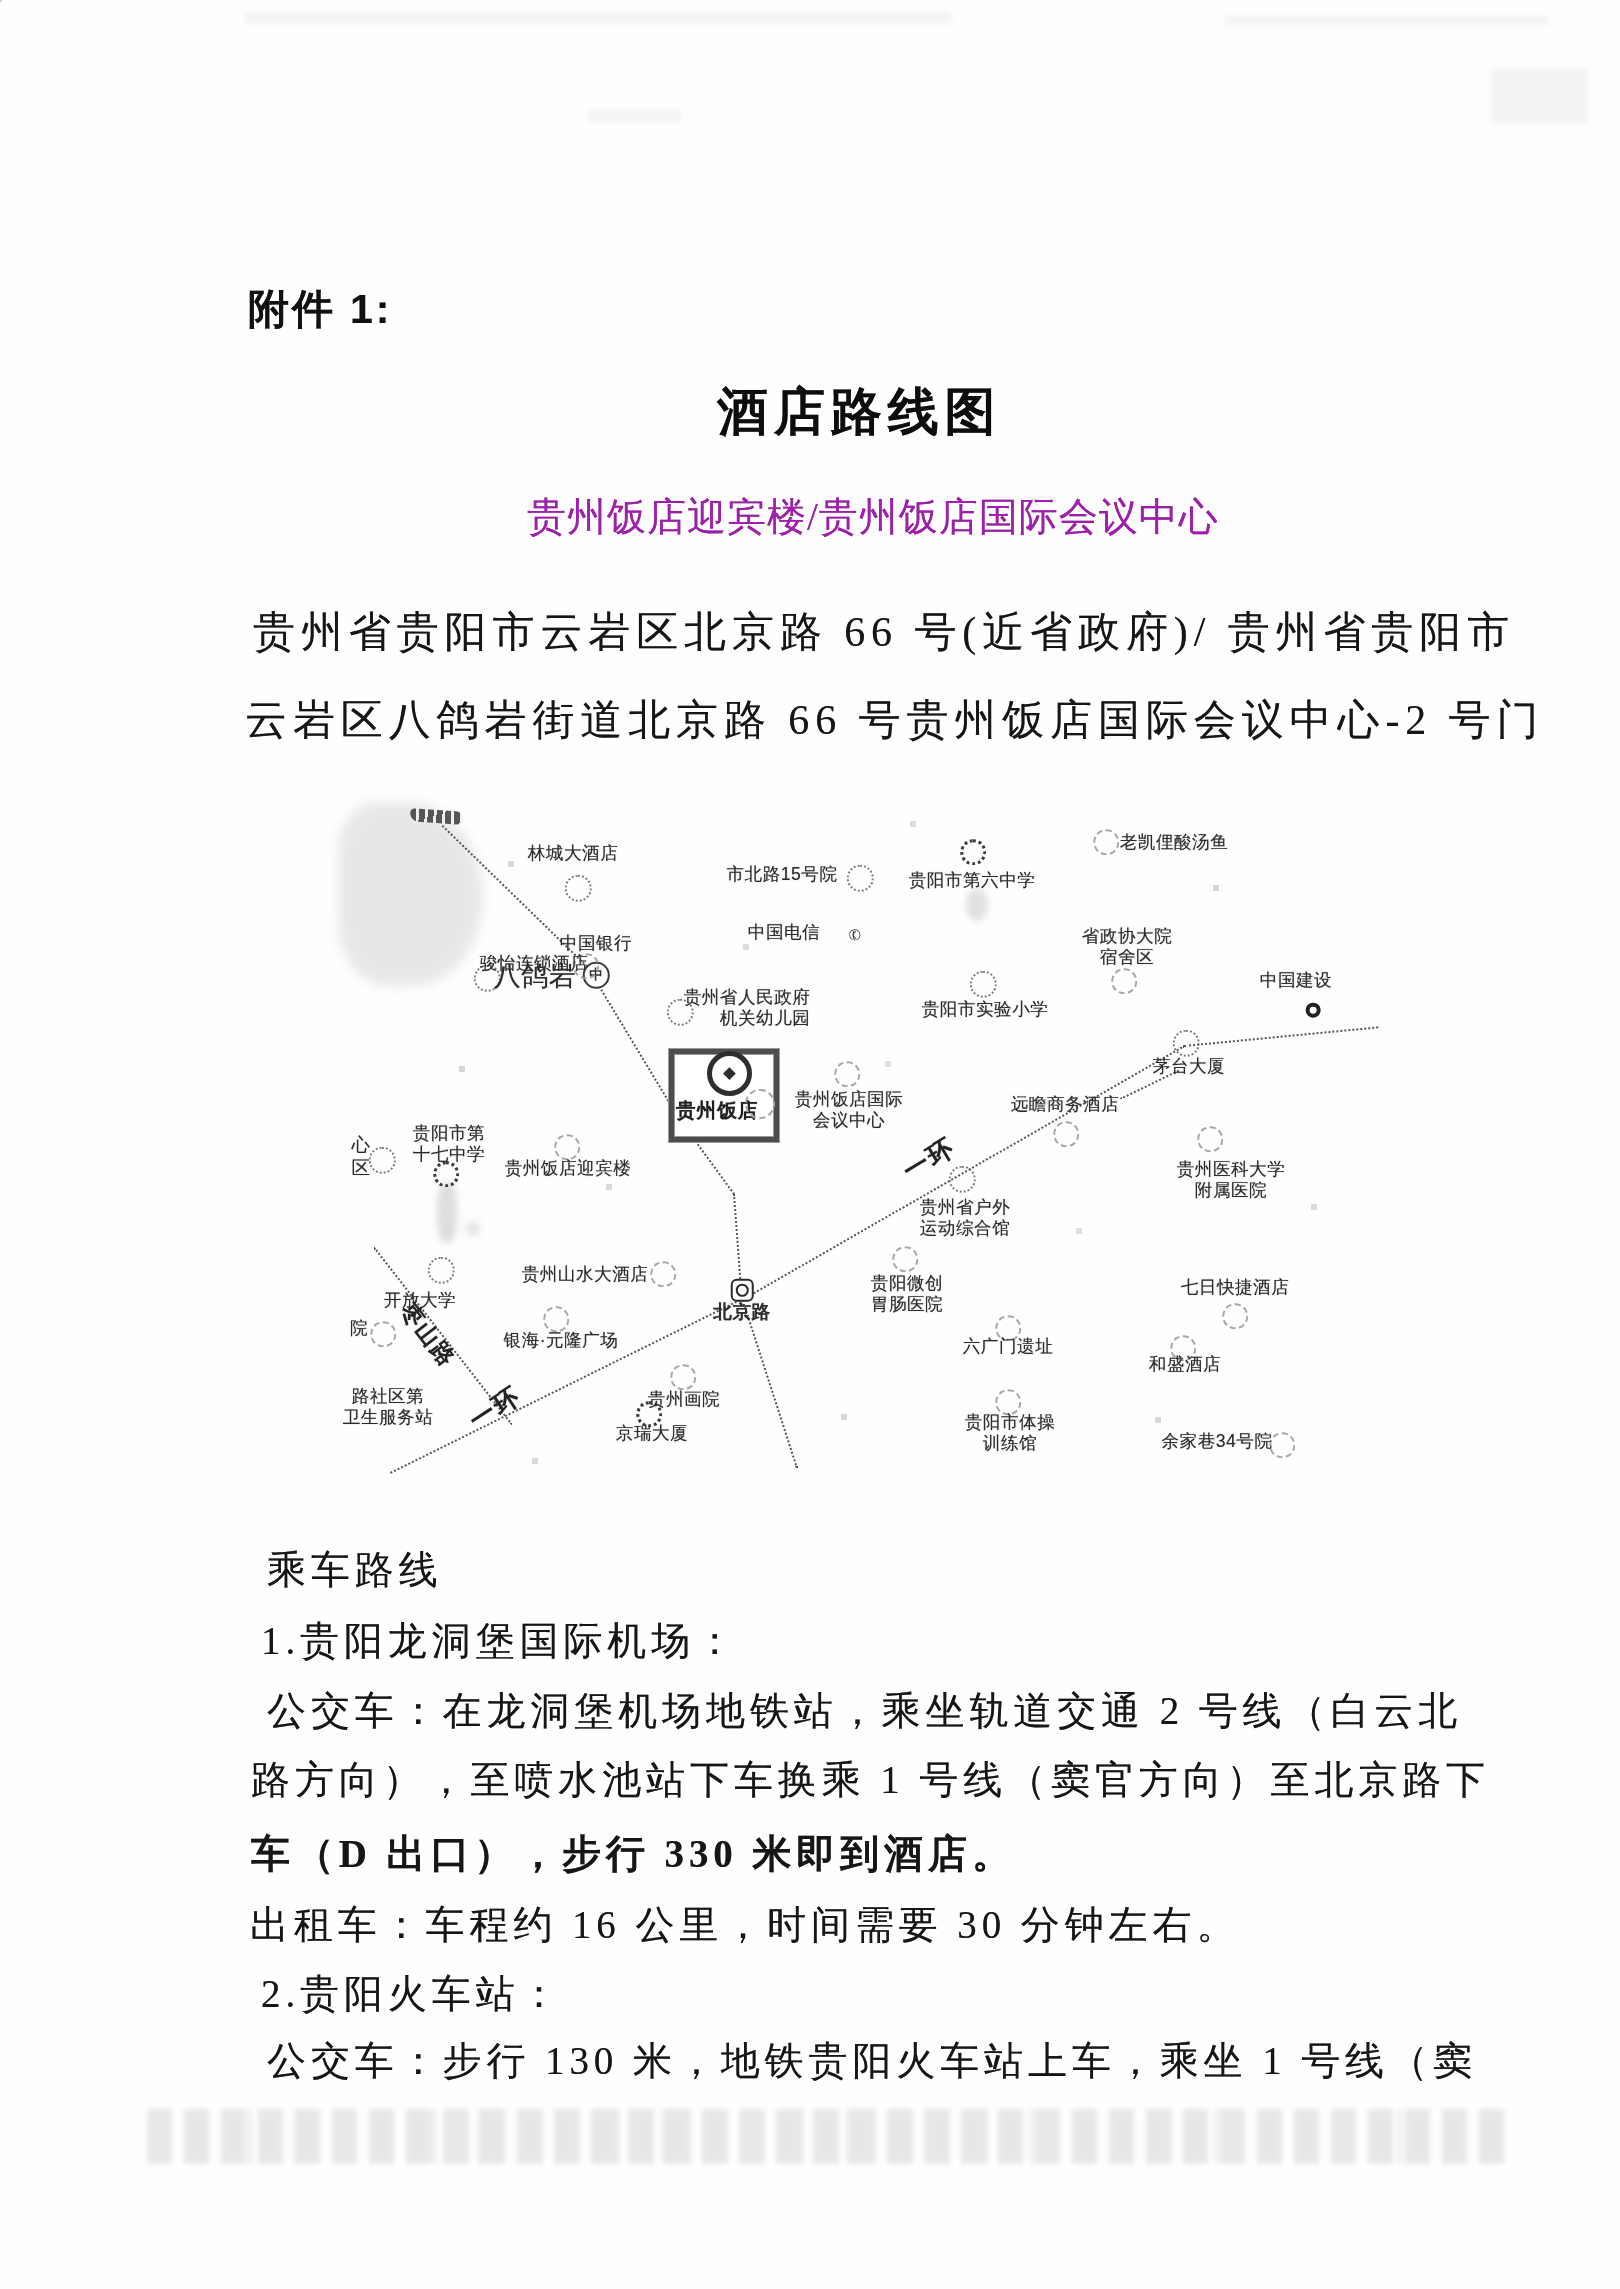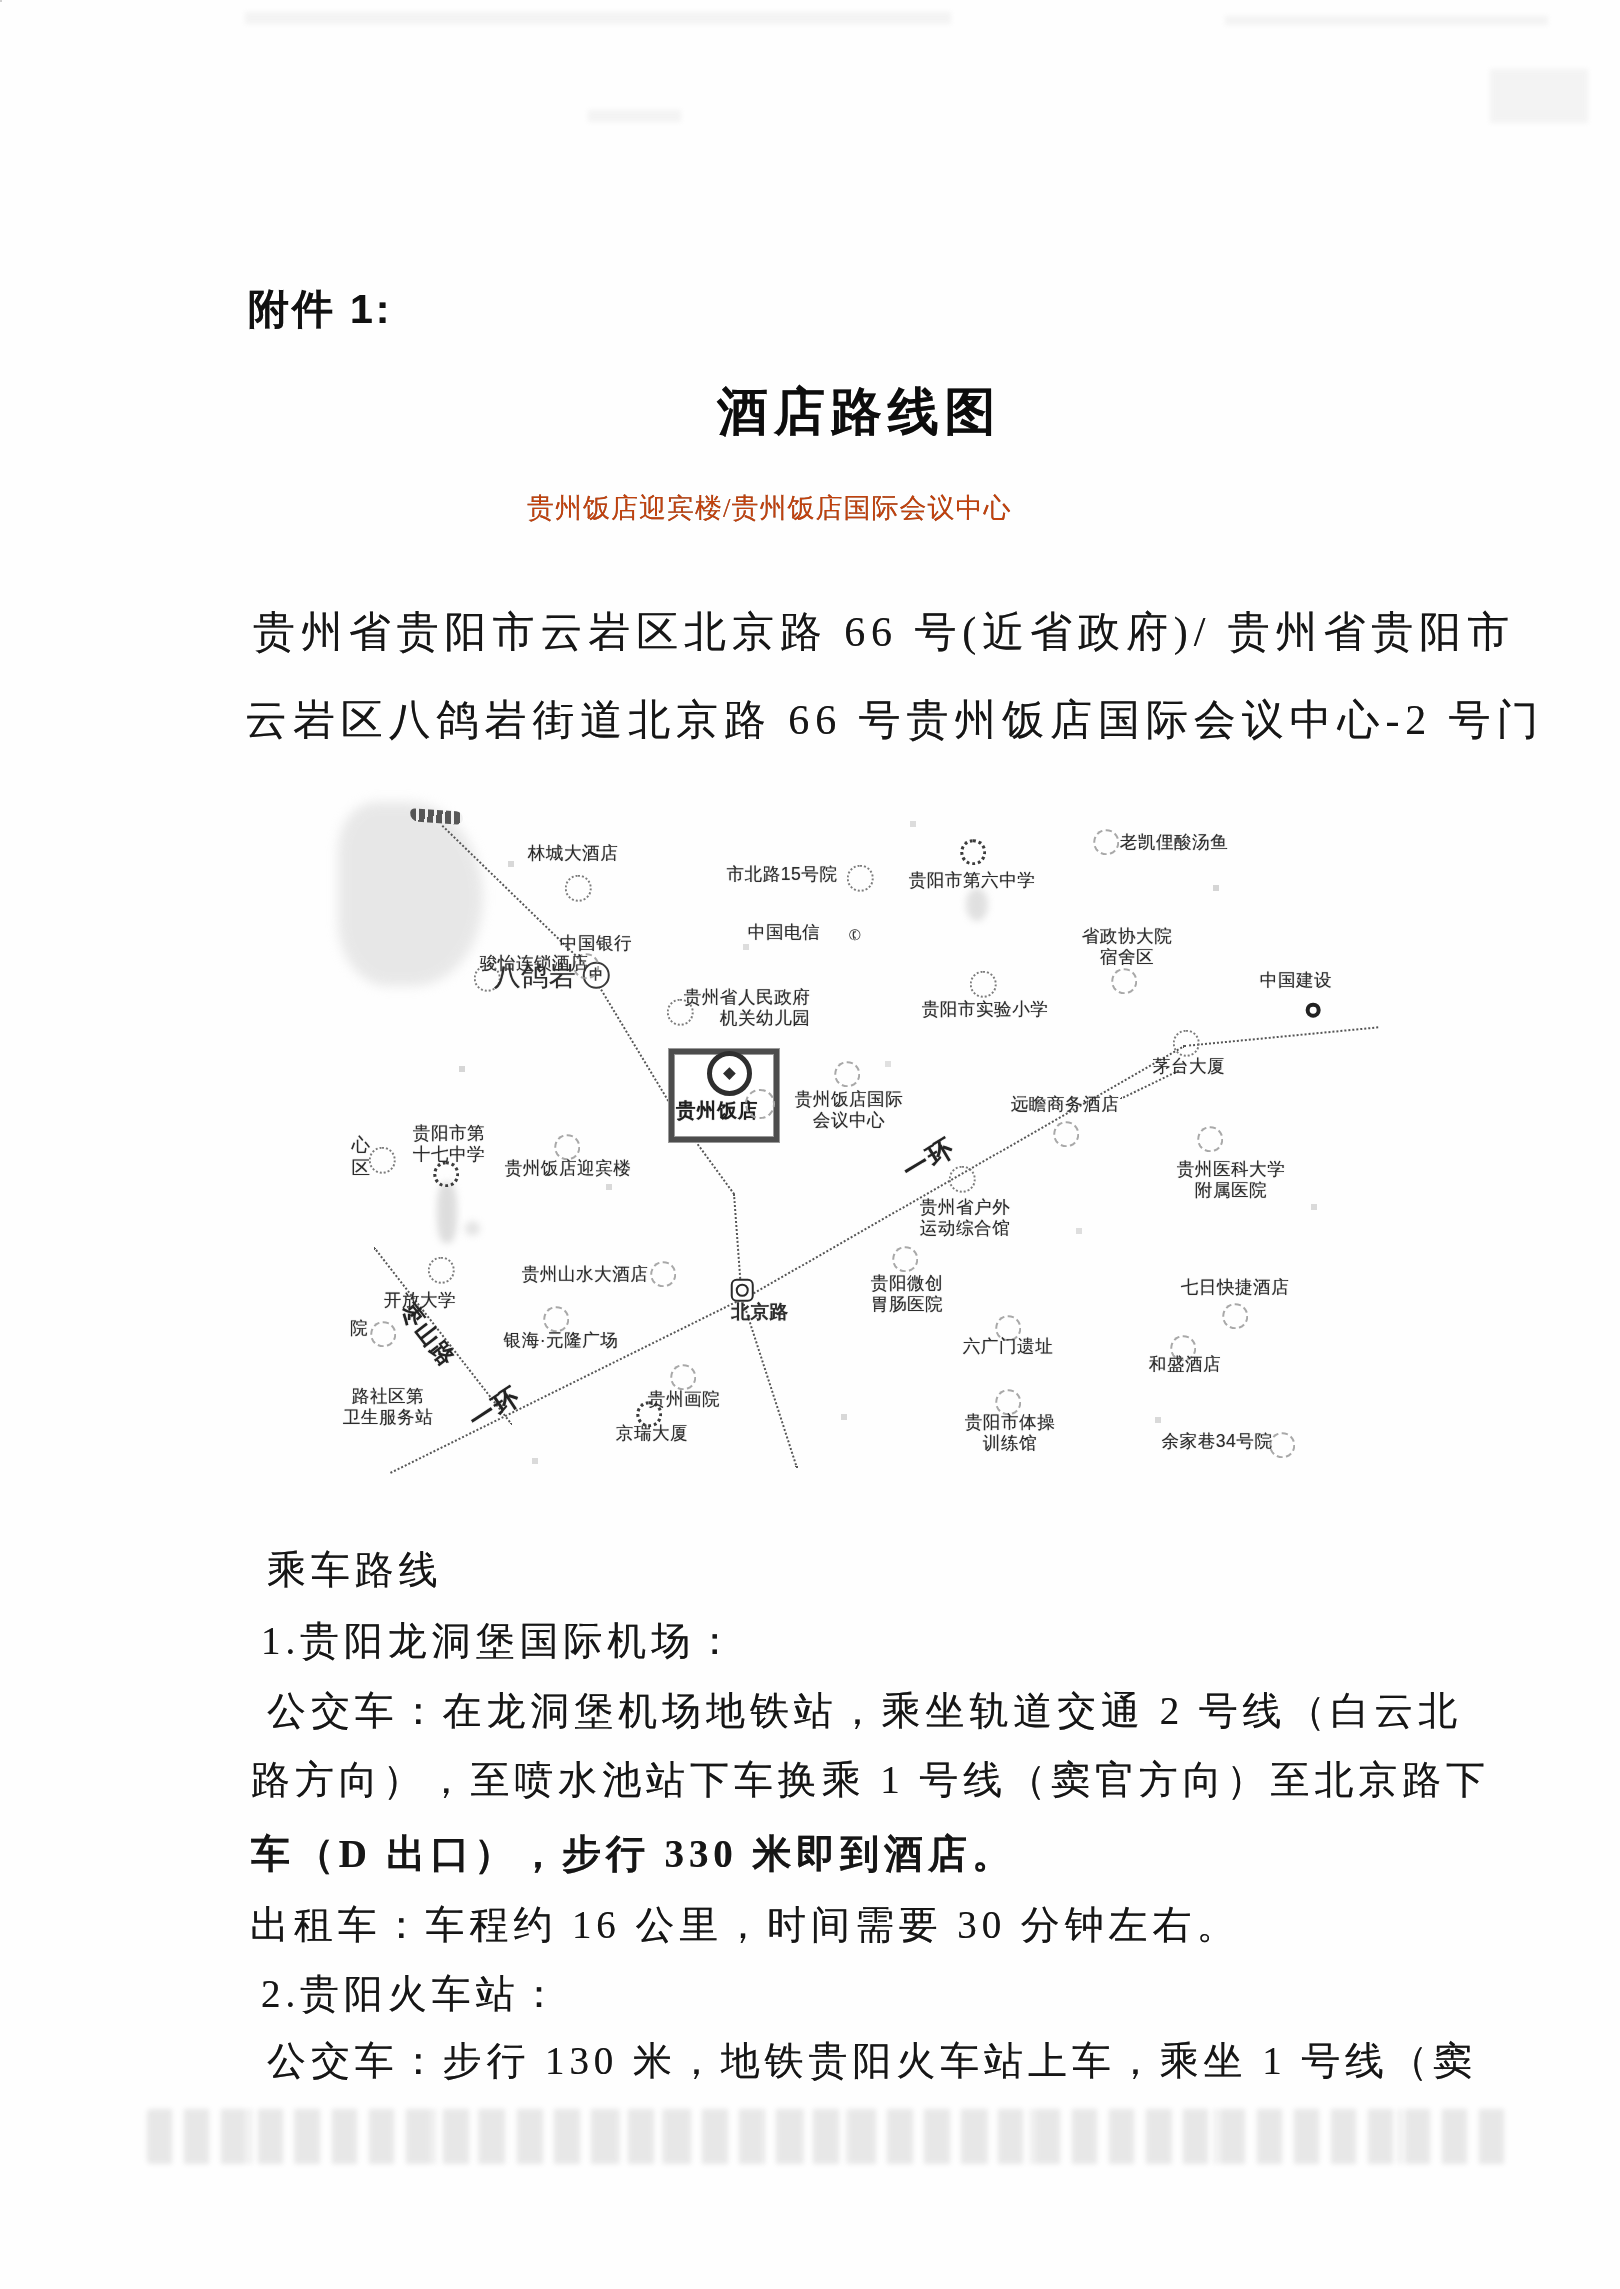--- a/index.html
+++ b/index.html
@@ -6,21 +6,21 @@
   .page{
     position:relative;width:1620px;height:2290px;background:#fefefe;overflow:hidden;
     font-family:"Liberation Serif","DejaVu Serif",serif;color:#141414;
   }
   .abs{position:absolute;}
   
   .att{font-family:"Liberation Sans","DejaVu Sans",sans-serif;font-weight:bold;
        font-size:41px;letter-spacing:2.9px;color:#111;}
   .doc-title{font-family:"Liberation Sans","DejaVu Sans",sans-serif;font-weight:bold;
        font-size:51px;letter-spacing:5.9px;color:#0d0d0d;}
-  .doc-sub{font-size:27px;letter-spacing:1px;color:#c2410c;}
+  .doc-sub{font-size:39px;letter-spacing:1px;color:#a21caf;}
   .addr{font-size:42px;letter-spacing:5.9px;color:#161616;white-space:nowrap;}
   .bodyline{font-size:39px;letter-spacing:4.9px;color:#161616;white-space:nowrap;}
   
   .ink{text-shadow:0 0 0.5px rgba(20,20,20,.55);}
   
   #map-layer{position:absolute;left:0;top:0;width:1620px;height:2290px;}
   .poi-label{
     position:absolute;transform:translate(-50%,-50%);
     font-family:"Liberation Sans","DejaVu Sans",sans-serif;
     font-size:17.6px;line-height:1.22;color:#2c2c2c;white-space:pre-line;text-align:center;
@@ -187,21 +187,21 @@
       <div class="poi-label" style="left: 568px; top: 1169px;">贵州饭店迎宾楼</div>
       <div class="marker m-circle" style="left: 441px; top: 1270px;"></div>
       <div class="poi-label" style="left: 388px; top: 1301px; margin-left: 32px;">开放大学</div>
       <div class="marker m-faint" style="left: 663px; top: 1274px;"></div>
       <div class="poi-label" style="left: 585px; top: 1275px;">贵州山水大酒店</div>
       <div class="marker m-faint" style="left: 556px; top: 1319px;"></div>
       <div class="poi-label" style="left: 561px; top: 1341px;">银海·元隆广场</div>
       <div class="marker m-station" style="left: 742px; top: 1290px;">
         <div class="inner"></div>
       </div>
-      <div class="poi-label" style="left: 760px; top: 1312px; font-size: 18.6px; font-weight: bold;">北京路</div>
+      <div class="poi-label" style="left: 742px; top: 1312px; font-size: 18.6px; font-weight: bold;">北京路</div>
       <div class="marker m-faint" style="left: 683px; top: 1377px;"></div>
       <div class="poi-label" style="left: 684px; top: 1400px;">贵州画院</div>
       <div class="marker m-dark" style="left: 649px; top: 1414px;"></div>
       <div class="poi-label" style="left: 652px; top: 1434px;">京瑞大厦</div>
       <div class="poi-label" style="left: 388px; top: 1407px;">路社区第
 卫生服务站</div>
       <div class="marker m-faint" style="left: 383px; top: 1334px;"></div>
       <div class="poi-label" style="left: 359px; top: 1329px;">院</div>
       <div class="poi-label" style="left: 361px; top: 1157px; font-size: 18.6px;">心
 区</div>

